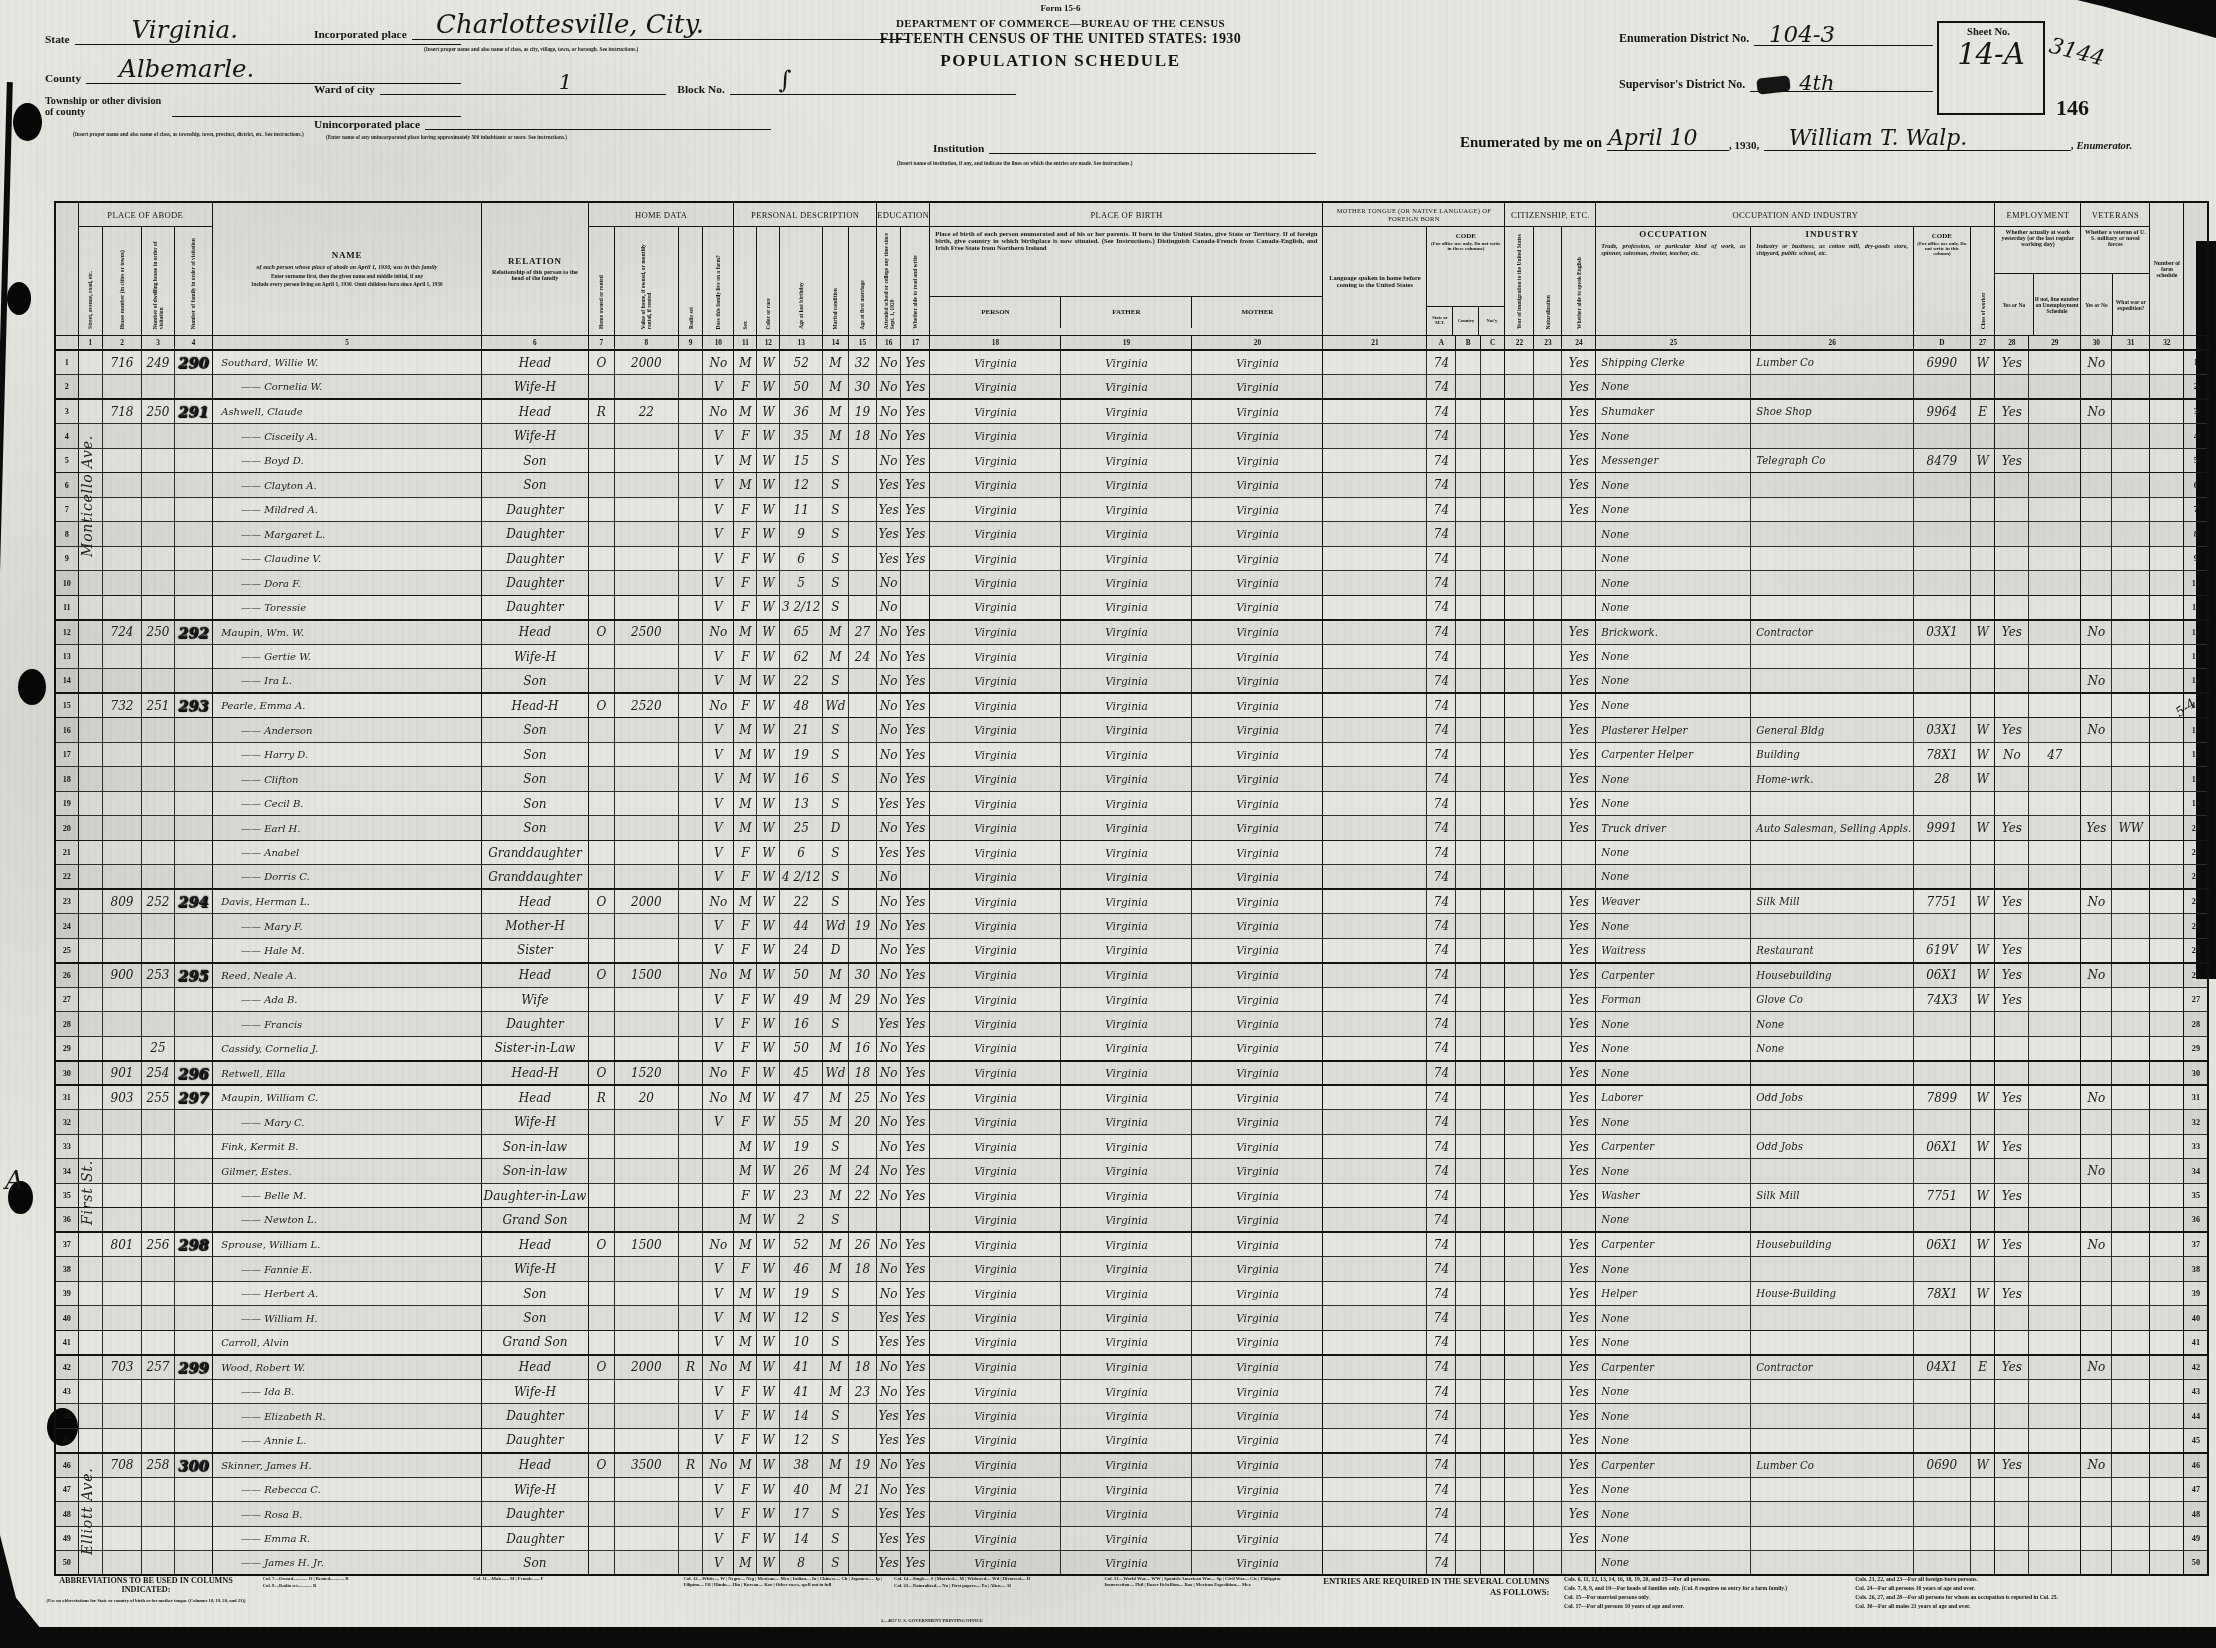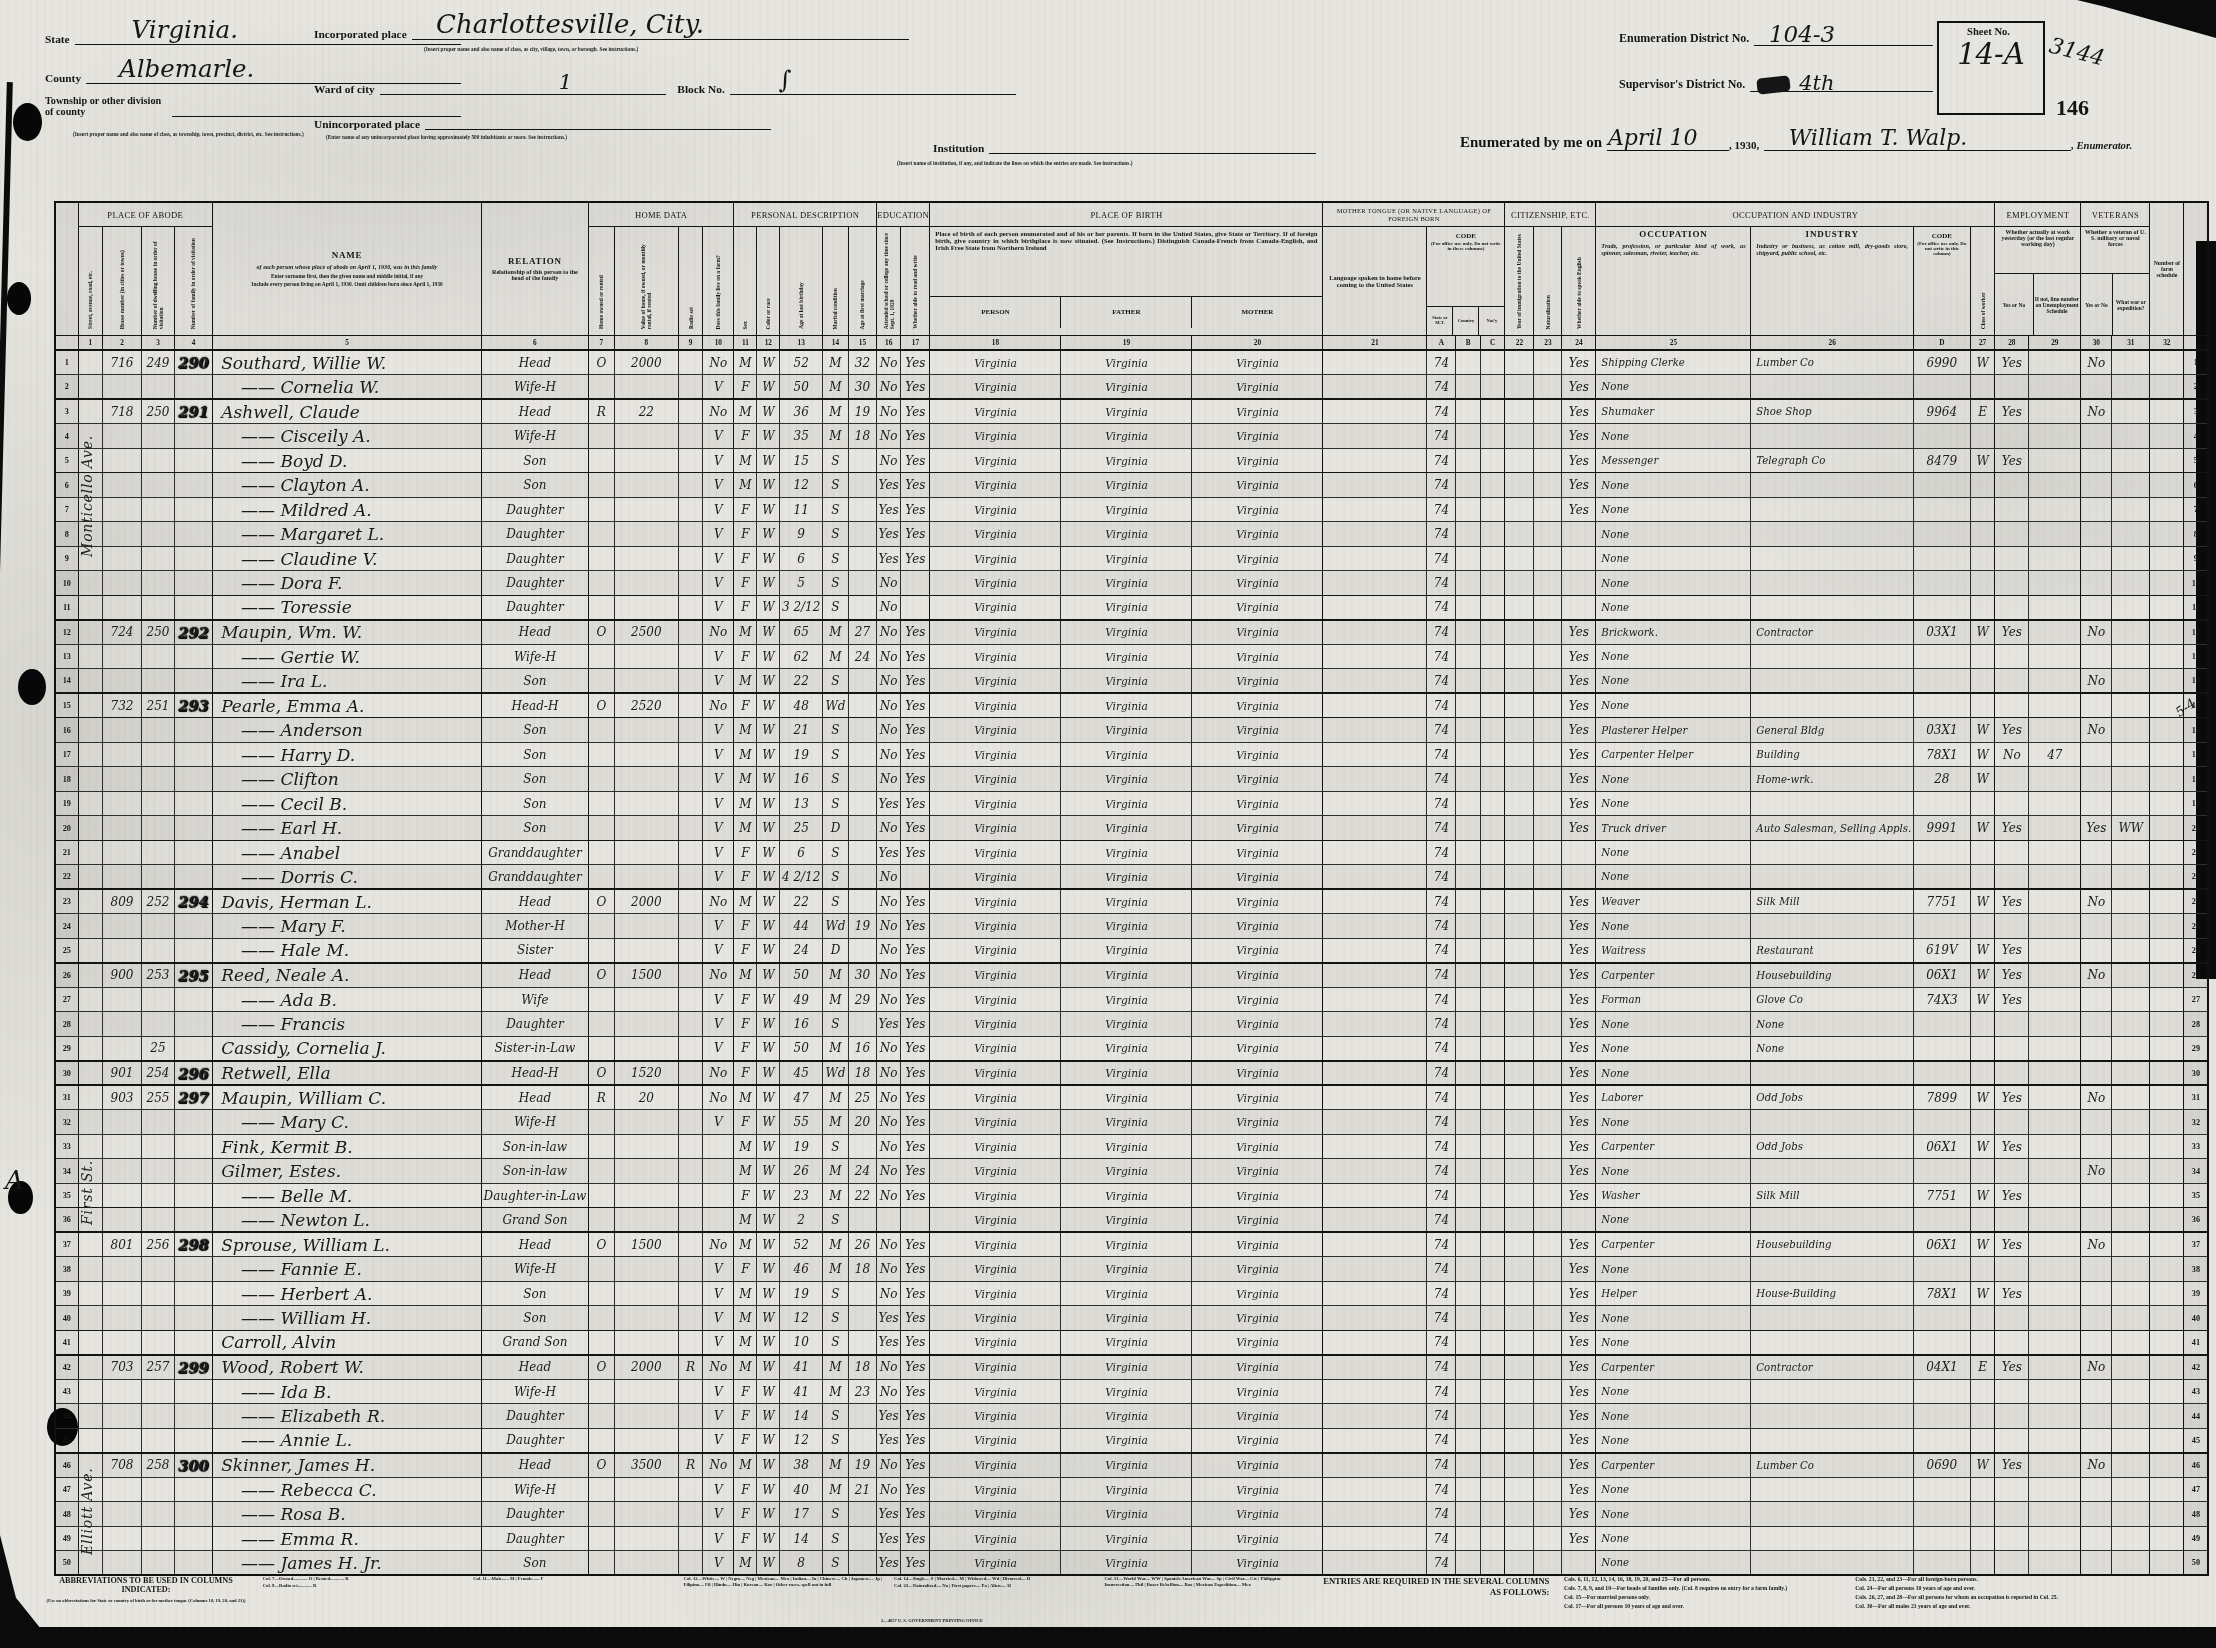--- a/index.html
+++ b/index.html
@@ -79,21 +79,21 @@
   .empsplit{display:flex;border-top:1.2px solid #151515;position:absolute;bottom:0;left:0;right:0;top:46px;}
   .empsplit div{font-size:5.5px;font-weight:bold;text-align:center;border-right:1.2px solid #151515;
                 display:flex;align-items:center;justify-content:center;padding:0.8px;line-height:1.1;}
   .empsplit div:first-child{width:42%;}
   .empsplit div:last-child{flex:1;border-right:none;}
   .farmsched{vertical-align:middle;font-size:5.7px;font-weight:bold;text-align:center;padding:0.8px;}
   .lncol{background:rgba(0,0,0,.05);}
   tbody tr{height:24.5px;}
   tbody td{text-align:center;white-space:nowrap;padding:0 1.6px;}
   tbody td.hwc{font-family:"DejaVu Serif",serif;font-style:italic;font-size:12px;color:#1a1a1a;}
-  tbody td.name-cell{text-align:left;padding-left:8.2px;font-size:17px;}
+  tbody td.name-cell{text-align:left;padding-left:8.2px;font-size:10px;}
   tbody td.indent{padding-left:28px;}
   tbody td.fam-cell{font-weight:bold;font-size:14.7px;text-shadow:0 0 1.6px #000,0.8px 0.8px 0.8px #000;}
   tbody td.pob-cell{font-size:10.6px;}
   tbody td.occ-cell{text-align:left;padding-left:4.9px;font-size:10.2px;}
   tbody td.ln{font-size:8.2px;font-weight:bold;font-family:"Liberation Serif",serif;
               font-style:normal;background:rgba(0,0,0,.04);}
   tbody tr:nth-child(even) td{background-color:rgba(90,90,90,.06);}
   tbody tr:nth-child(even) td.ln{background:rgba(0,0,0,.08);}
   tbody tr:nth-child(5n) td{border-bottom-width:1.6px;border-bottom-color:#161616;}
   tbody tr.fam-start td{border-top:2px solid #131313;}
@@ -163,20 +163,26 @@
     <span class="fill">
       <i class="hw2" style="left:49px;font-size:24.5px;">∫</i>
     </span>
   </div>
   <div class="hfield" style="left:314px;top:113px;width:457px;">
     <span class="plabel">Unincorporated place</span>
     <span class="fill"></span>
   </div>
   <div class="fineprint" style="left:326px;top:134px;">(Enter name of any unincorporated place having approximately 500 inhabitants or more.  See instructions.)</div>
 
+  <div class="titleblock">
+    <div class="t-form">Form 15-6</div>
+    <div class="t-dept">DEPARTMENT OF COMMERCE—BUREAU OF THE CENSUS</div>
+    <div class="t-census">FIFTEENTH CENSUS OF THE UNITED STATES: 1930</div>
+    <div class="t-sched">POPULATION SCHEDULE</div>
+  </div>
   <div class="hfield" style="left:885px;top:137px;width:383px;margin-left:48px;">
     <span class="plabel">Institution</span>
     <span class="fill"></span>
   </div>
   <div class="fineprint" style="left:897px;top:160px;">(Insert name of institution, if any, and indicate the lines on which the entries are made.  See instructions.)</div>
 
   <div class="hfield" style="left:1619px;top:29px;width:314px;">
     <span class="plabel" style="font-size:12px;">Enumeration District No.</span>
     <span class="fill">
       <i class="hw2" style="left:14.7px;font-size:23px;bottom:-1.6px;">104-3</i>

